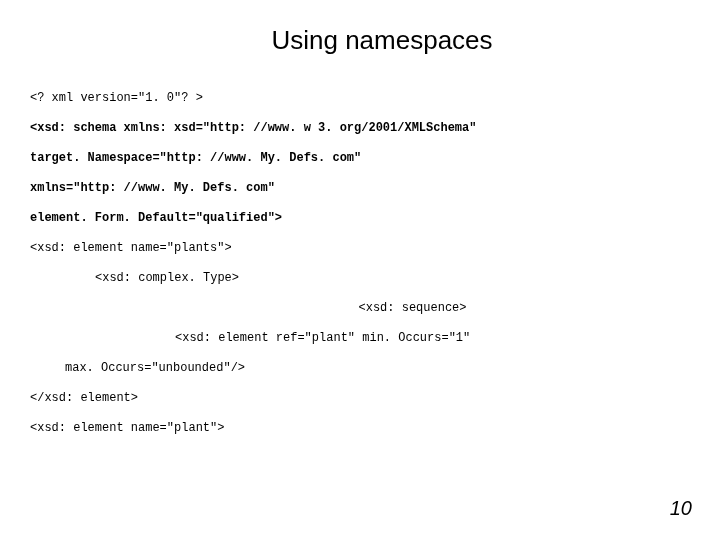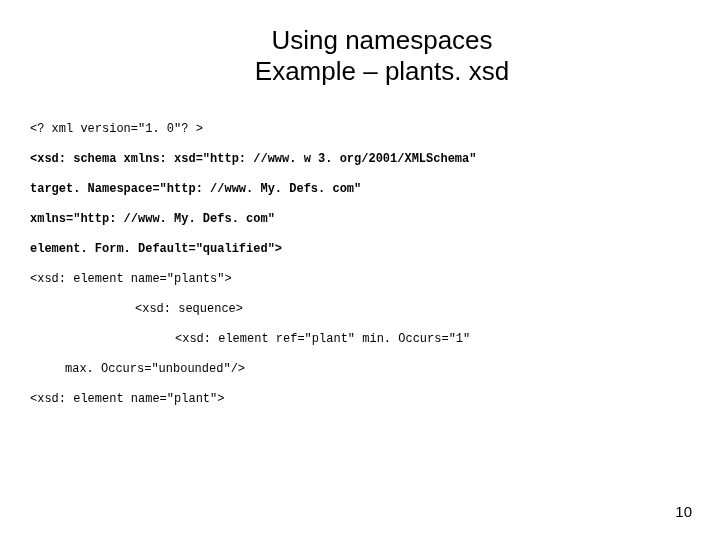--- a/index.html
+++ b/index.html
@@ -23,48 +23,50 @@
     font-family: "Courier New", monospace;
     font-size: 12px;
     line-height: 1.25;
     margin: 20px 30px 0 30px;
     white-space: pre;
   }
   .code-bold {
     font-weight: bold;
   }
   .ind1 { padding-left: 65px; }
-  .ind2 { padding-left: 105px; }
+  .ind2 { padding-left: 105px; text-align: center; }
   .ind3 { padding-left: 145px; }
   .wrap { padding-left: 35px; }
   .page-num {
     position: absolute;
     bottom: 20px;
     right: 28px;
-    font-size: 15px;
+    font-size: 20px;
+    font-style: italic;
   }
 </style>
 </head>
 <body>
 
 <div class="title">
   <div>Using namespaces</div>
-  <div>Example – plants. xsd</div>
 </div>
 
 <div class="code-block">
 <div>&lt;? xml version="1. 0"? &gt;</div>
 <div class="code-bold">&lt;xsd: schema xmlns: xsd="http: //www. w 3. org/2001/XMLSchema"</div>
 <div class="code-bold">target. Namespace="http: //www. My. Defs. com"</div>
 <div class="code-bold">xmlns="http: //www. My. Defs. com"</div>
 <div class="code-bold">element. Form. Default="qualified"&gt;</div>
 <div>&lt;xsd: element name="plants"&gt;</div>
+<div class="ind1">&lt;xsd: complex. Type&gt;</div>
 <div class="ind2">&lt;xsd: sequence&gt;</div>
 <div class="ind3">&lt;xsd: element ref="plant" min. Occurs="1"</div>
 <div class="wrap">max. Occurs="unbounded"/&gt;</div>
+<div>&lt;/xsd: element&gt;</div>
 <div>&lt;xsd: element name="plant"&gt;</div>
 
 
 
 
 
 
 
 
 </div>

